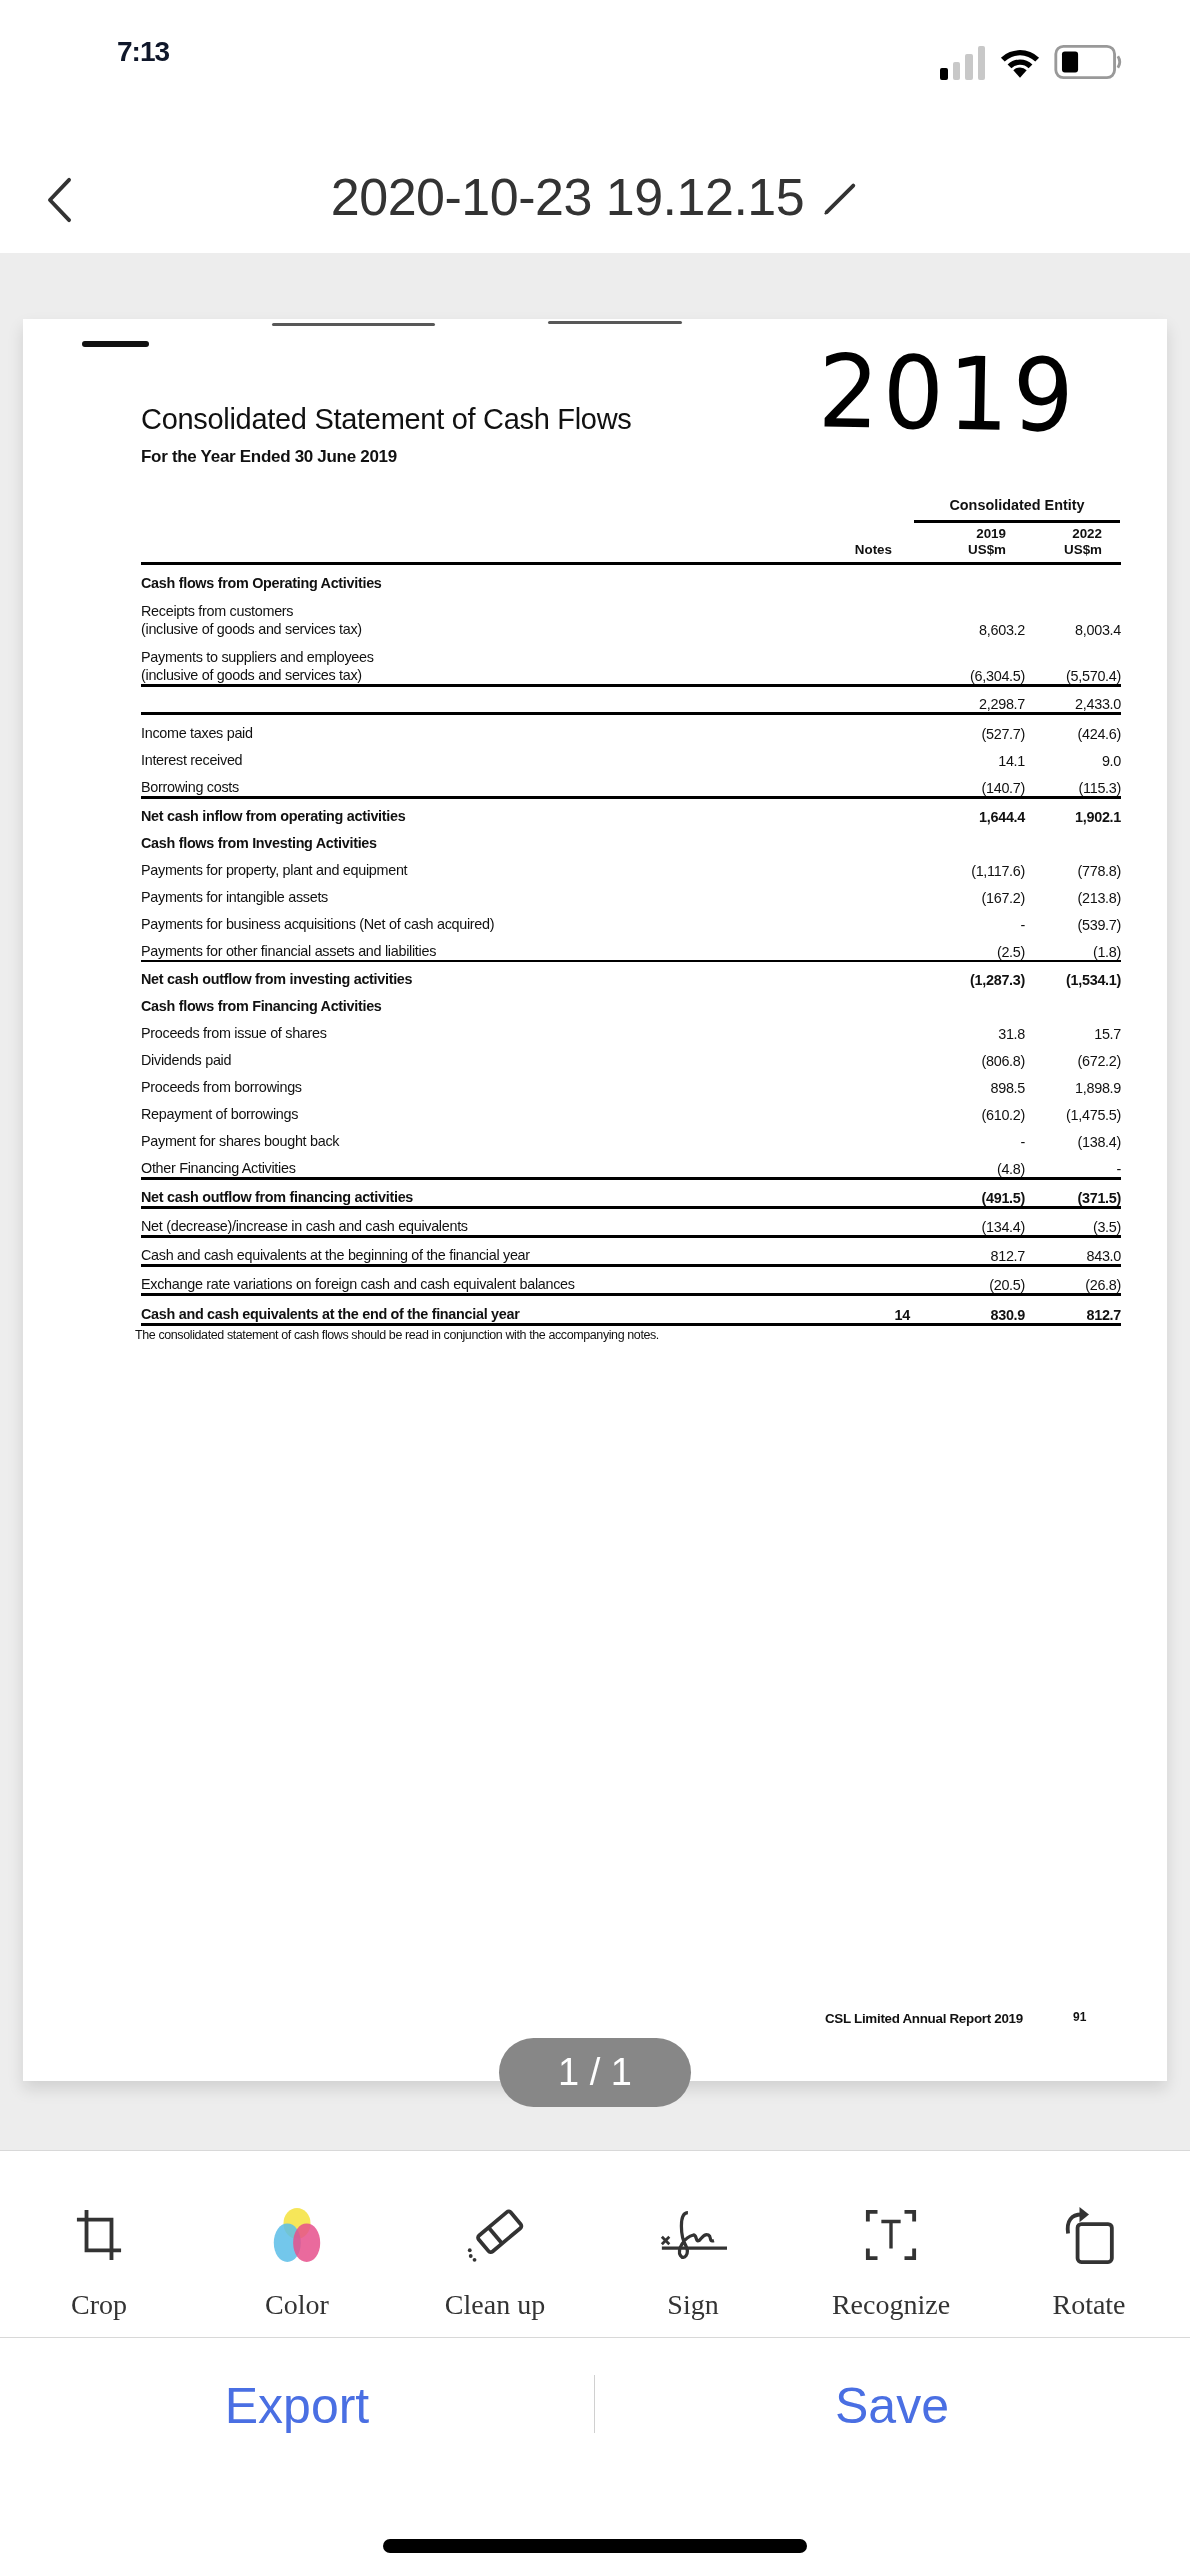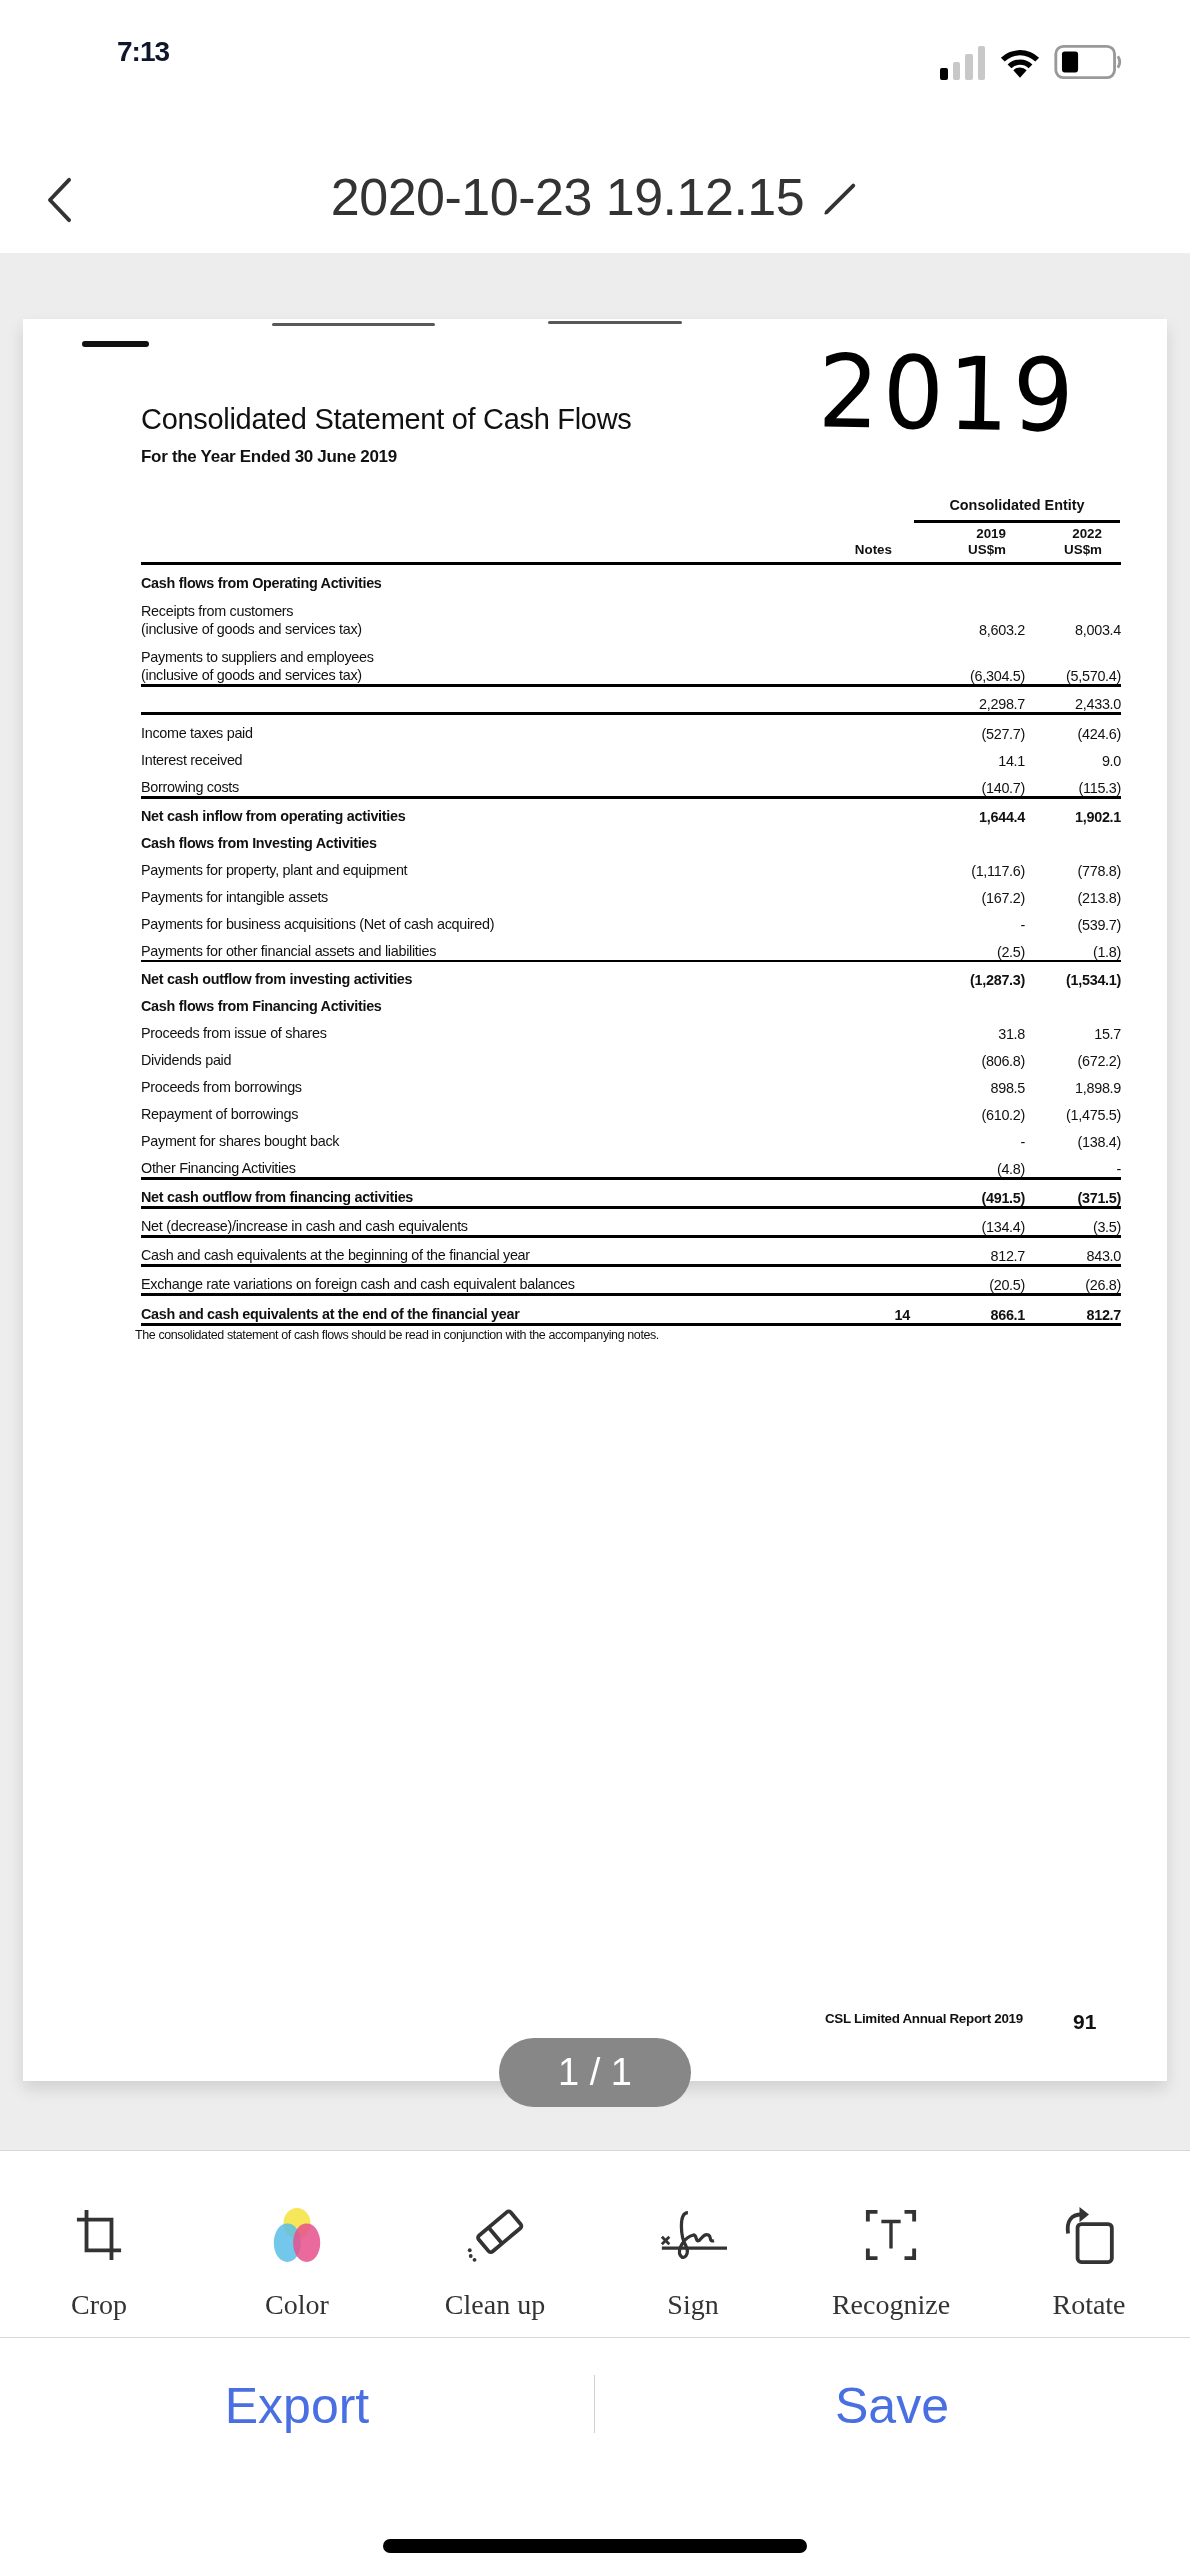--- a/index.html
+++ b/index.html
@@ -37,21 +37,21 @@
   .row { position: relative; display: flex; align-items: flex-end; font-size: 14.4px; letter-spacing: -0.3px; }
   .row .label { flex: 1; line-height: 18px; }
   .row .note { width: 77px; text-align: right; }
   .row .v19 { width: 115px; text-align: right; }
   .row .v18 { width: 96px; text-align: right; }
   .row.bold { font-weight: 700; }
   .row.section { font-weight: 700; }
 
   .footnote { position: absolute; left: 112px; top: 1009px; font-size: 12.5px; letter-spacing: -0.4px; }
   .report-footer { position: absolute; left: 802px; top: 1692px; font-size: 13.4px; font-weight: 700; letter-spacing: -0.3px; }
-  .report-page { position: absolute; left: 1050px; top: 1691px; font-size: 21px; font-weight: 700; }
+  .report-page { position: absolute; left: 1050px; top: 1691px; font-size: 12px; font-weight: 700; }
 
   .pager { position: absolute; left: 499px; top: 1785px; width: 192px; height: 69px; border-radius: 35px; background: #878787; color: #fff; font-size: 38px; display: flex; align-items: center; justify-content: center; }
 
   
   .toolbar { position: absolute; left: 0; top: 2150px; width: 1190px; height: 188px; background: #fff; border-top: 1.9px solid #d8d8d8; border-bottom: 1.9px solid #d8d8d8; display: flex; }
   .tool { width: 198px; display: flex; flex-direction: column; align-items: center; padding-top: 50px; font-family: Liberation Serif, serif; }
   .tool-icon { width: 67px; height: 67px; display: flex; align-items: center; justify-content: center; }
   .tool-label { margin-top: 21px; font-size: 28px; color: #333; }
 
   
@@ -285,21 +285,21 @@
         <div class="row" style="height: 26px;">
           <div class="label" style="white-space: pre-line;">Exchange rate variations on foreign cash and cash equivalent balances</div>
           <div class="note"></div>
           <div class="v19">(20.5)</div>
           <div class="v18">(26.8)</div>
         </div>
         <div class="rule-heavy"></div>
         <div class="row bold" style="height: 27px;">
           <div class="label" style="white-space: pre-line;">Cash and cash equivalents at the end of the financial year</div>
           <div class="note">14</div>
-          <div class="v19">866.1</div>
+          <div class="v19">830.9</div>
           <div class="v18">812.7</div>
         </div>
         <div class="rule-heavy"></div>
       </div>
 
     <div class="footnote">The consolidated statement of cash flows should be read in conjunction with the accompanying notes.</div>
     <div class="report-footer">CSL Limited Annual Report 2019</div>
     <div class="report-page">91</div>
   </div>
 

